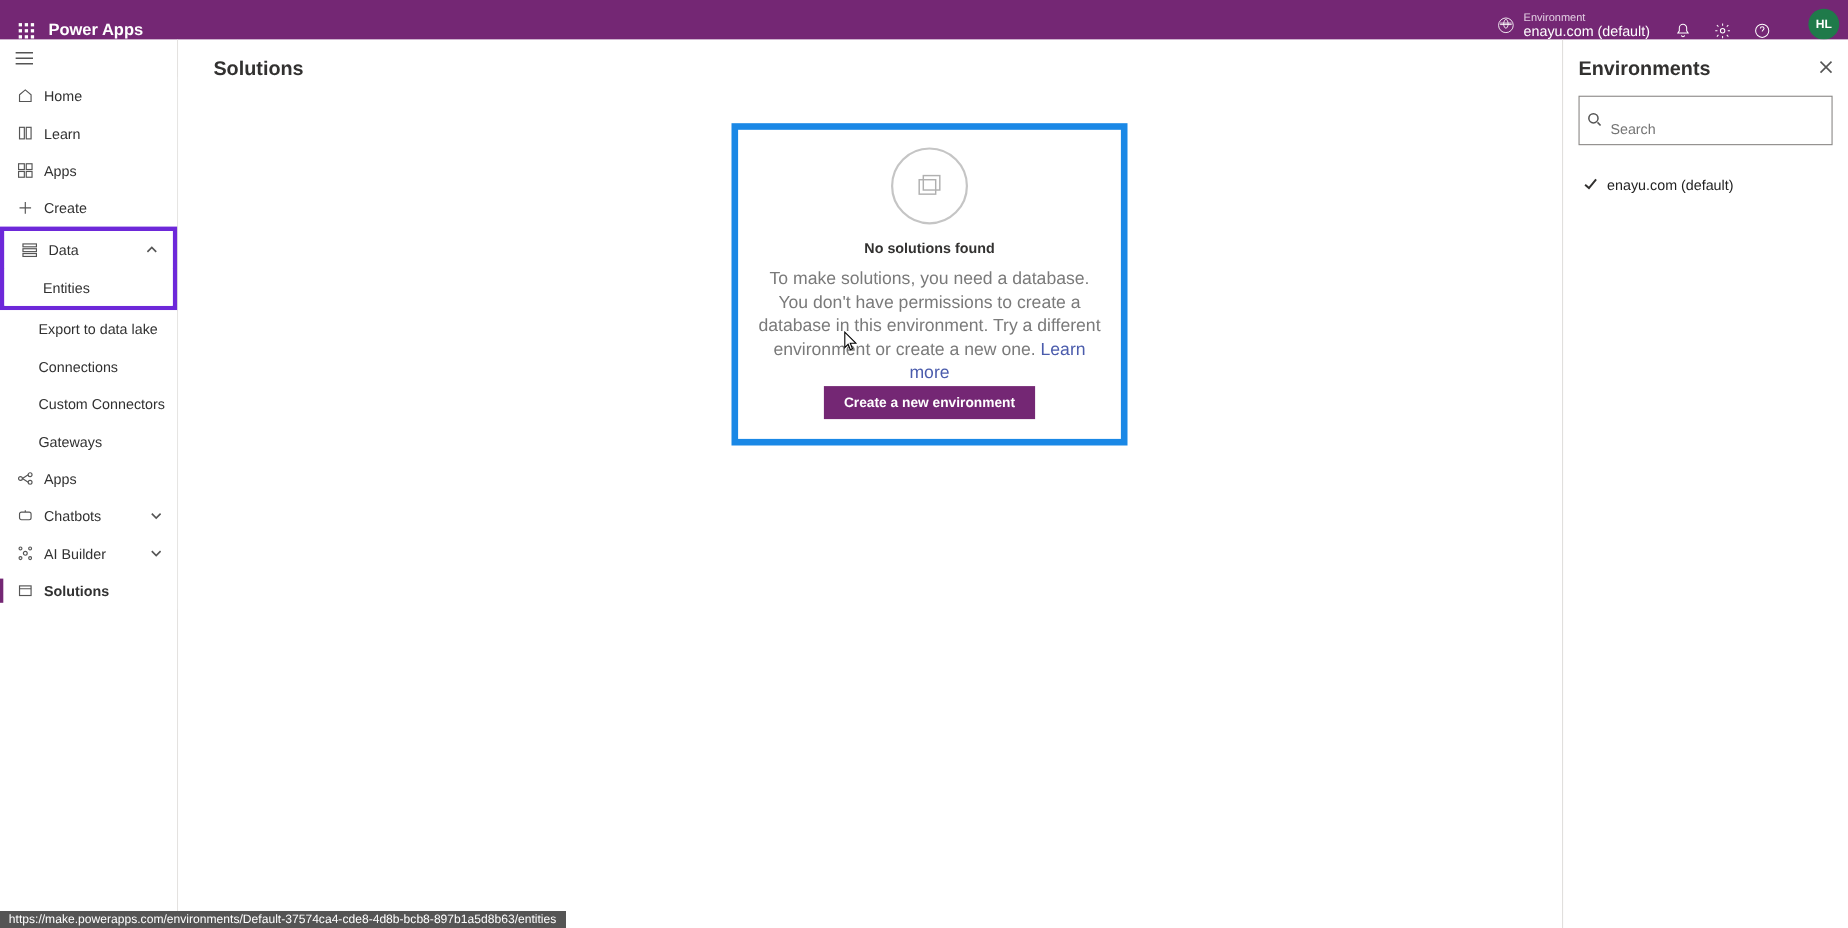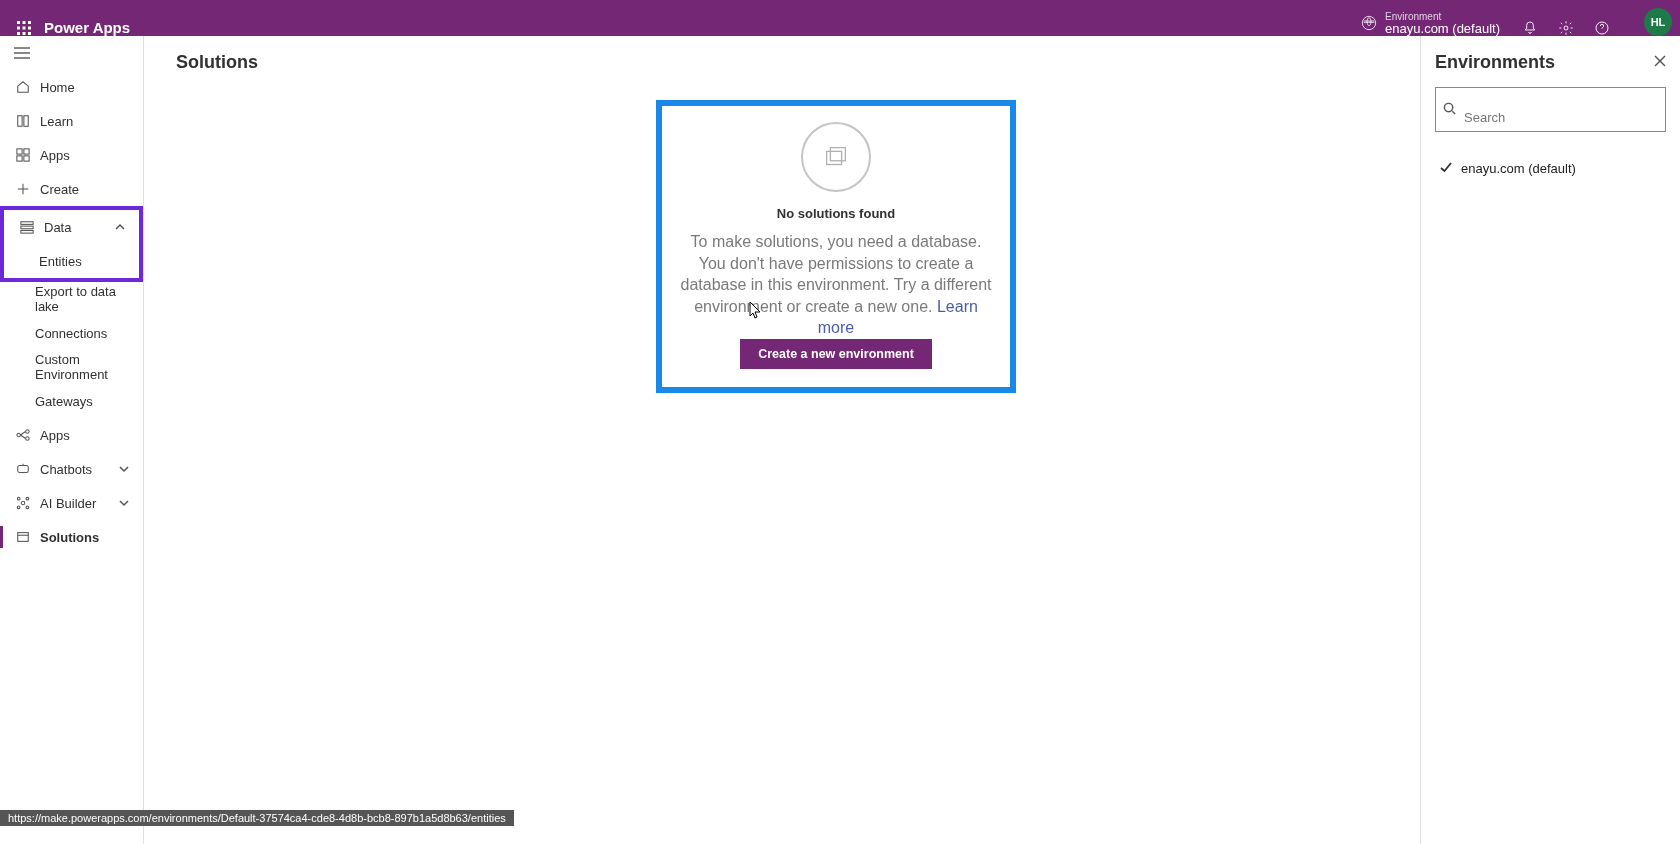--- a/index.html
+++ b/index.html
@@ -18,39 +18,39 @@
   .env-name { font-size: 13px; color: #fff; }
   .env-block svg { width: 16px; height: 16px; fill: #fff; margin-right: 8px; }
   .top-icon { width: 36px; display: flex; align-items: center; justify-content: center; cursor: pointer; }
   .top-icon svg { width: 16px; height: 16px; fill: none; stroke: #fff; stroke-width: 1.4; }
   .avatar { width: 28px; height: 28px; border-radius: 50%; background: #1f7a4a; color: #fff; display: flex; align-items: center; justify-content: center; font-size: 11px; font-weight: 600; margin-left: 24px; cursor: pointer; }
 
   
   .body { flex: 1; display: flex; position: relative; min-height: 0; }
 
   
-  .sidebar { width: 144px; border-right: 1px solid #e1dfdd; background: #fff; display: flex; flex-direction: column; }
+  .sidebar { width: 162px; border-right: 1px solid #e1dfdd; background: #fff; display: flex; flex-direction: column; }
   .hamburger { height: 34px; display: flex; align-items: center; padding-left: 14px; cursor: pointer; }
   .hamburger svg { width: 16px; height: 12px; stroke: #555; stroke-width: 1.4; }
   .nav-item { display: flex; align-items: center; height: 34px; padding: 0 10px 0 14px; cursor: pointer; color: #313131; background:#fff; }
   .nav-item .nav-icon { width: 18px; display: flex; align-items: center; justify-content: center; margin-right: 8px; }
   .nav-item .nav-icon svg { width: 14px; height: 14px; stroke: #555; fill: none; stroke-width: 1.2; }
   .nav-item .label { font-size: 13px; flex: 1; }
   .nav-item .chev { width: 14px; }
   .nav-item .chev svg { width: 10px; height: 10px; stroke: #555; fill: none; stroke-width: 1.5; }
   .sub-item { display: flex; align-items: center; height: 34px; padding-left: 35px; font-size: 13px; color: #313131; cursor: pointer; background:#fff;}
   .nav-active { background:#fff; position: relative; font-weight: 600; }
   .nav-active::before { content:""; position:absolute; left:0; top:6px; bottom:6px; width:3px; background:#742774; }
 
   .highlight-box { border: 4px solid #6d28d9; }
 
   
   .main { flex: 1; position: relative; background: #fff; overflow: hidden; }
   .page-title { font-size: 18px; font-weight: 600; margin: 16px 0 0 32px; color:#323130;}
-  .empty-card { position: absolute; top: 64px; left: 50%; transform: translateX(-126px); width: 360px; border: 6px solid #1a88e6; background: #fff; padding: 16px 14px 18px; text-align: center;}
+  .empty-card { position: absolute; top: 76px; left: 50%; transform: translateX(-126px); width: 360px; border: 6px solid #1a88e6; background: #fff; padding: 16px 14px 18px; text-align: center;}
   .empty-icon { width: 70px; height: 70px; border: 2px solid #c5c5c5; border-radius: 50%; margin: 0 auto 14px; display:flex; align-items:center; justify-content:center;}
   .empty-icon svg { width: 30px; height: 30px; stroke: #b0b0b0; fill: none; stroke-width: 1.4;}
   .empty-title { font-size: 13px; font-weight: 600; margin-bottom: 10px; color:#323130;}
   .empty-desc { font-size: 16px; color: #7a7a7a; line-height: 1.35; margin-bottom: 0;}
   .empty-desc a { color: #4b5cac; text-decoration: none; cursor:pointer;}
   .create-btn { display:inline-block; background: #742774; color:#fff; border:none; padding: 8px 18px; font-size: 12.5px; font-weight:600; cursor:pointer;}
 
   
   .cursor { position:absolute; top: 265px; left: 605px; width:12px; height:18px; pointer-events:none;}
   .cursor svg { width:100%; height:100%; }
@@ -63,21 +63,21 @@
   .rpanel-close svg { width:12px; height:12px; stroke:#555; stroke-width:1.4;}
   .search-wrap { position:relative; margin-bottom: 20px;}
   .search-input { width:100%; border:1px solid #8a8886; padding:22px 8px 6px 28px; font-size:13px; outline:none;}
   .search-icon-in { position:absolute; left:8px; top:50%; transform:translateY(-50%);}
   .search-icon-in svg { width:13px; height:13px; stroke:#555; fill:none; stroke-width:1.5;}
   .env-item { display:flex; align-items:center; padding: 8px 4px; cursor:pointer; font-size:13px;}
   .env-check { width:22px;}
   .env-check svg { width:14px; height:14px; stroke:#323130; fill:none; stroke-width:1.8;}
 
   
-  .statusurl { position:fixed; left:0; bottom:18px; background:#555; color:#fff; font-size:11px; padding:2px 8px; max-width: 60%; white-space: nowrap; overflow:hidden; text-overflow: ellipsis;}
+  .statusurl { position:fixed; left:0; bottom:0; background:#555; color:#fff; font-size:11px; padding:2px 8px; max-width: 60%; white-space: nowrap; overflow:hidden; text-overflow: ellipsis;}
 </style>
 </head>
 <body>
 
 <div class="topbar">
   <div class="waffle">
     <svg viewBox="0 0 16 16">
         <rect x="1" y="1" width="3" height="3"></rect>
         <rect x="6.5" y="1" width="3" height="3"></rect>
         <rect x="12" y="1" width="3" height="3"></rect>
@@ -188,21 +188,21 @@
       </div>
     </div>
 
     <div class="sub-item">
       <span>Export to data lake</span>
     </div>
     <div class="sub-item">
       <span>Connections</span>
     </div>
     <div class="sub-item">
-      <span>Custom Environment</span>
+      <span>Custom Connectors</span>
     </div>
     <div class="sub-item">
       <span>Gateways</span>
     </div>
 
     <div class="nav-item">
       <span class="nav-icon">
           <svg viewBox="0 0 16 16">
             <circle cx="3" cy="8" r="2"></circle>
             <circle cx="13" cy="4" r="2"></circle>

